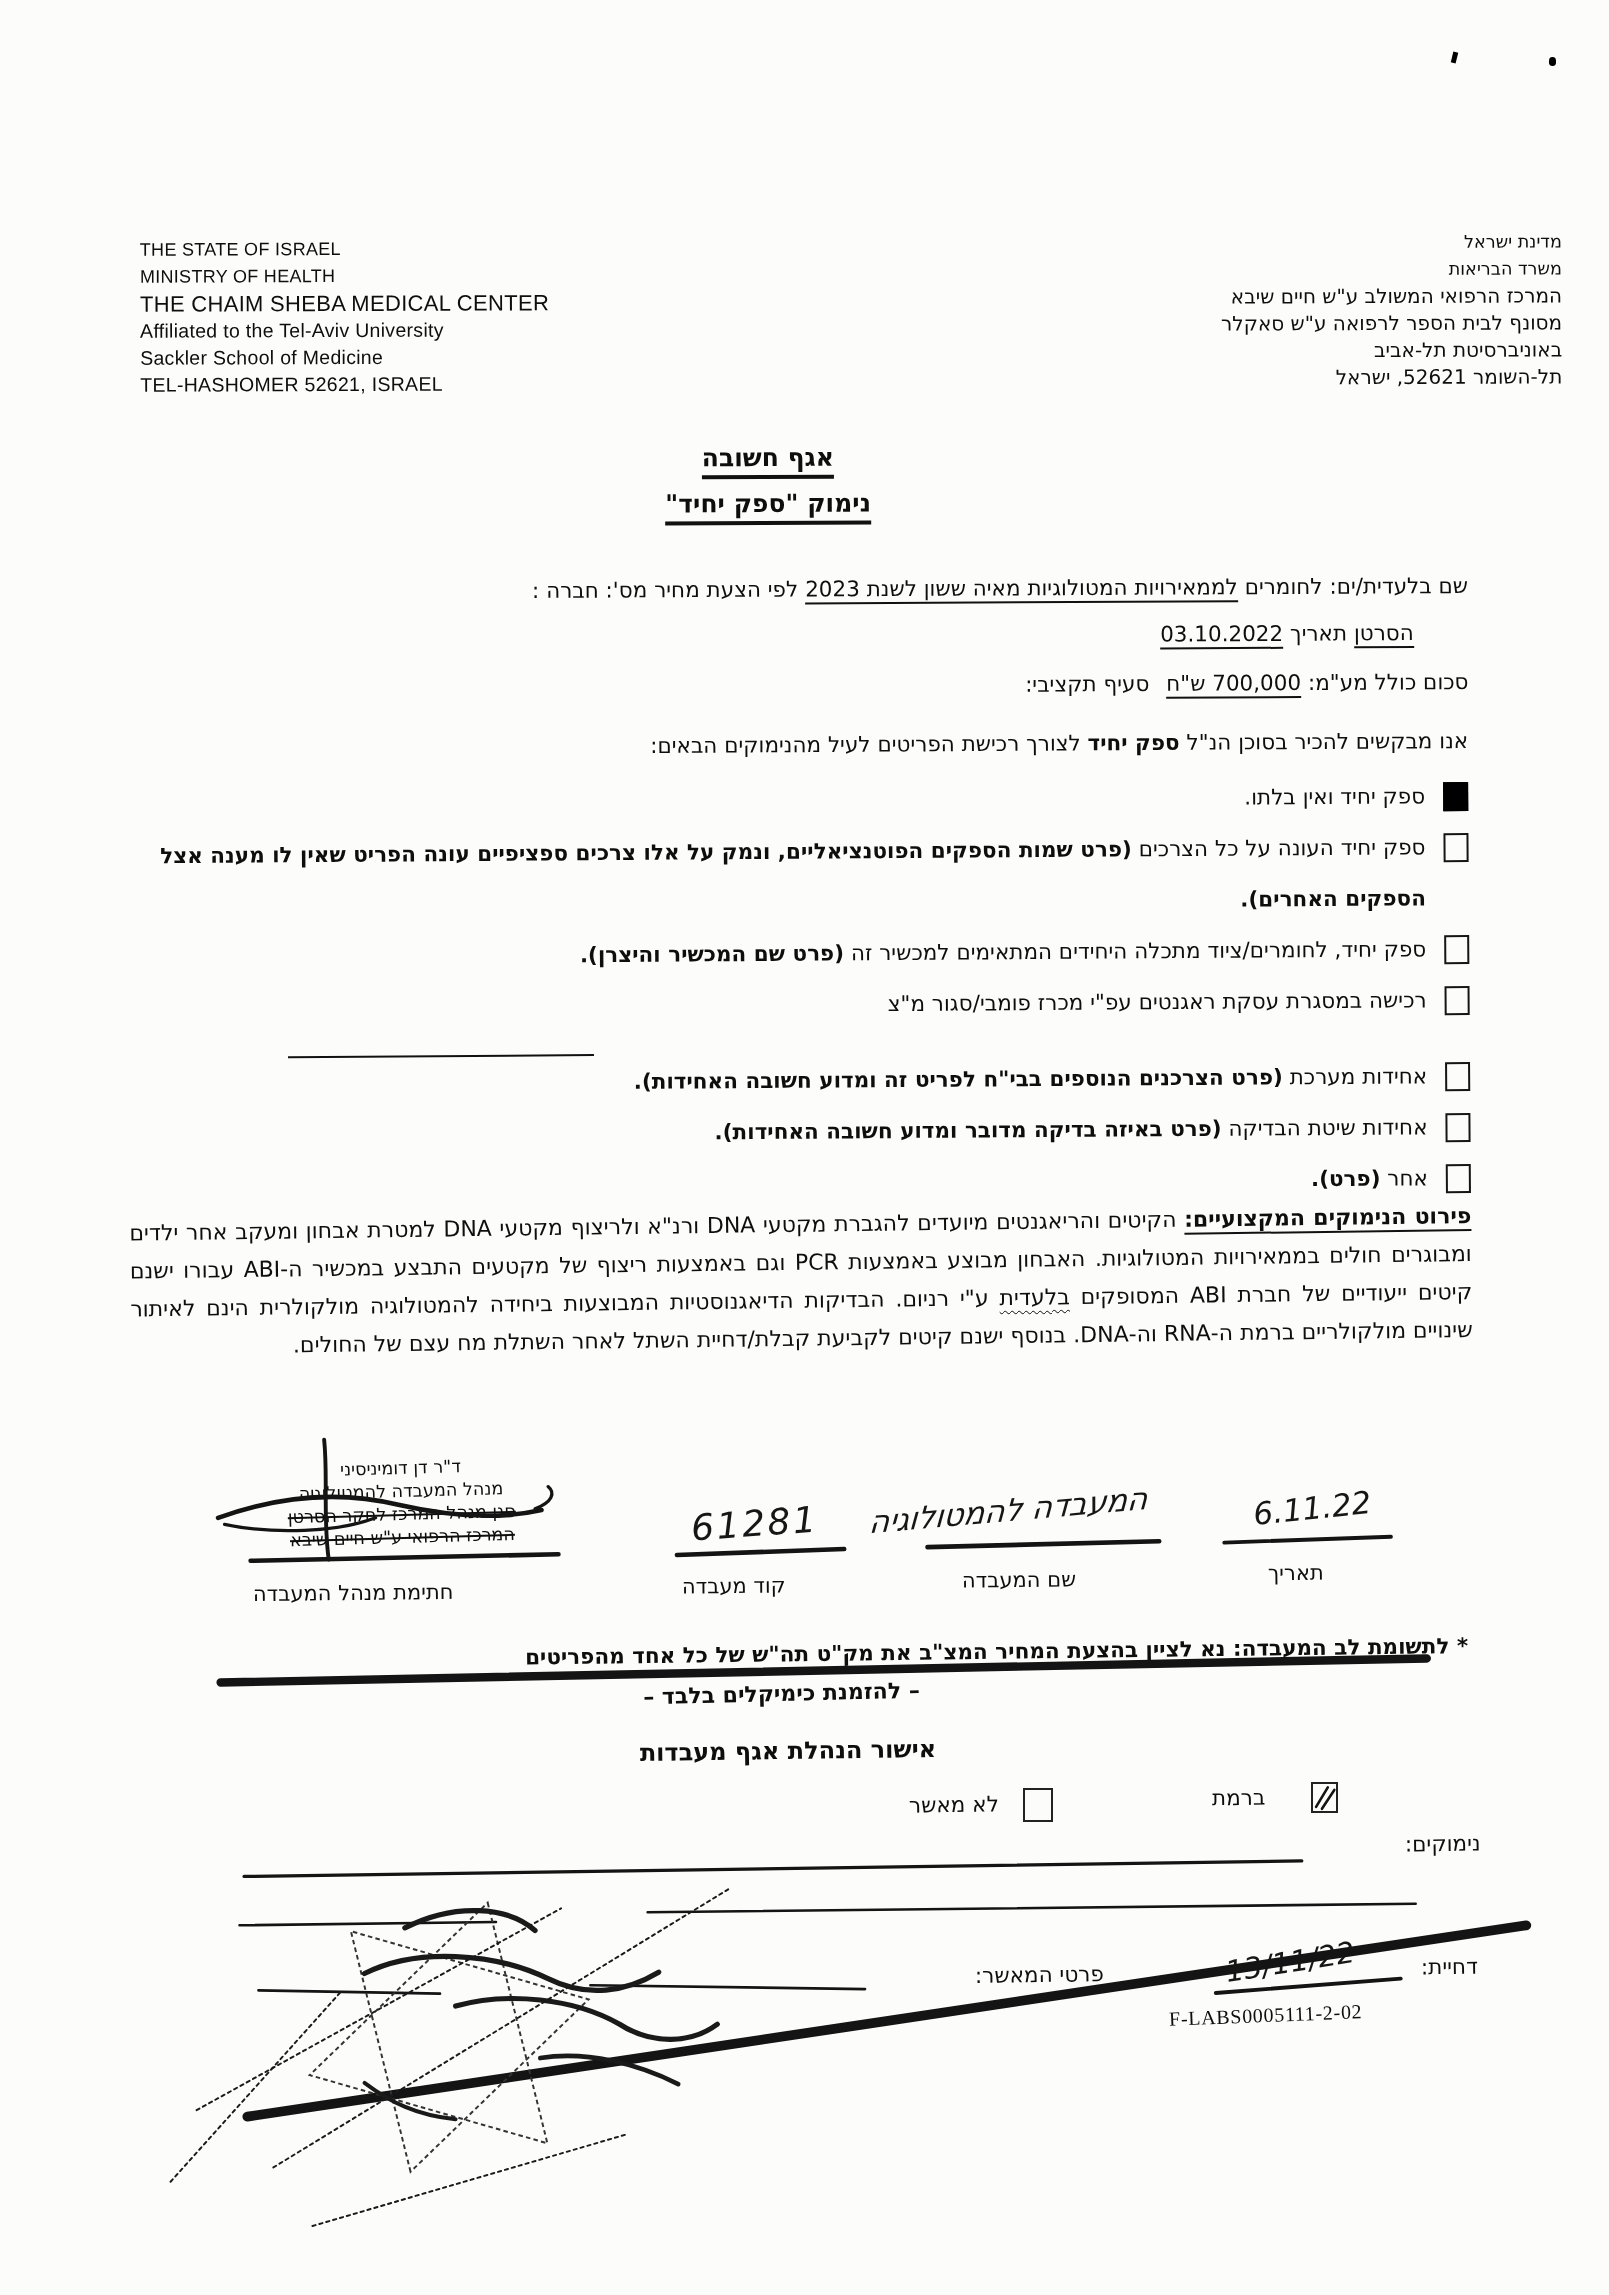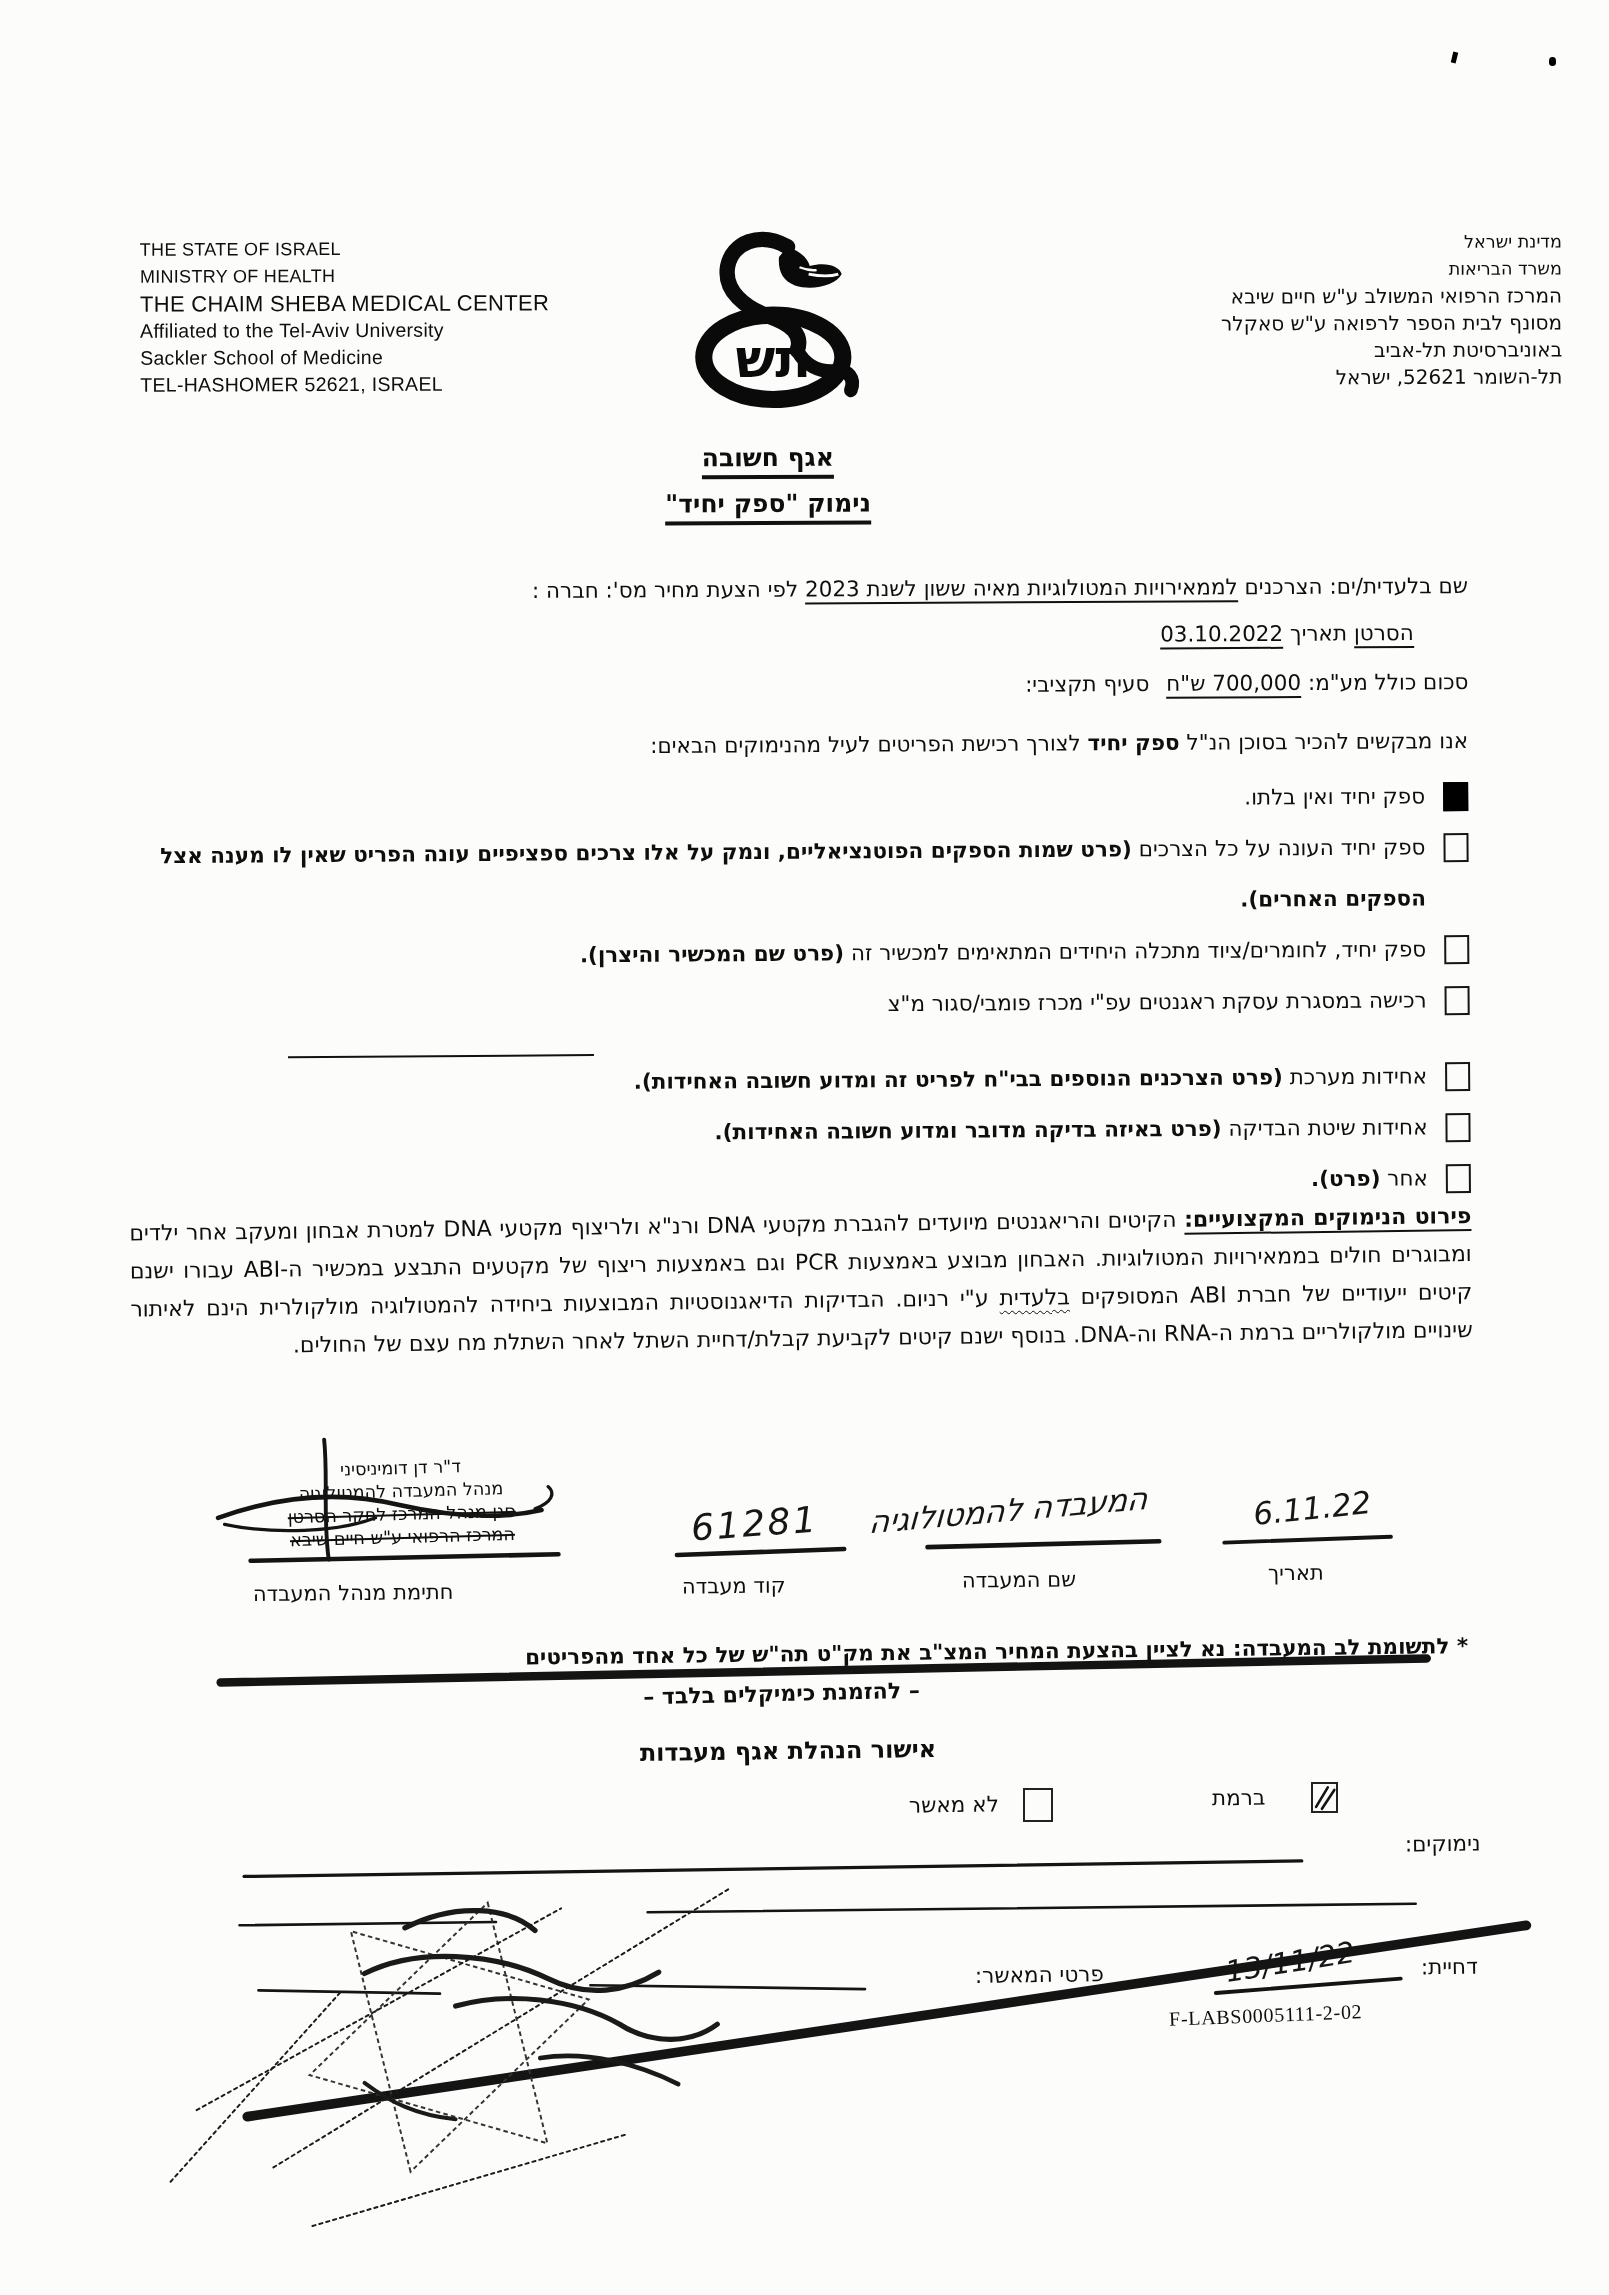--- a/index.html
+++ b/index.html
@@ -70,42 +70,29 @@
 
   <div class="abs rtl hdr-he">
     <div class="s">מדינת ישראל</div>
     <div class="s">משרד הבריאות</div>
     <div>המרכז הרפואי המשולב ע"ש חיים שיבא</div>
     <div>מסונף לבית הספר לרפואה ע"ש סאקלר</div>
     <div>באוניברסיטת תל-אביב</div>
     <div>תל-השומר 52621, ישראל</div>
   </div>
 
-  <div class="abs" style="left:665px;top:208px;width:228px;height:221px">
-    <svg width="228" height="221" viewBox="0 0 400 340">
-      <g stroke="#0a0a0a" fill="none" stroke-linecap="round">
-        <path d="M215,44 C165,16 118,38 110,78 C102,122 142,152 182,166 C222,180 242,198 232,226" stroke-width="27"></path>
-        <path d="M232,226 C246,252 270,264 298,262 C322,258 334,276 326,296" stroke-width="24"></path>
-        <ellipse cx="190" cy="238" rx="122" ry="74" stroke-width="30"></ellipse>
-      </g>
-      <path d="M215,44 C238,52 250,64 254,78 C282,70 306,78 310,92 C300,112 258,122 228,112 C206,104 198,86 200,62 Z" fill="#0a0a0a"></path>
-      <path d="M252,92 C272,96 292,96 304,92" stroke="#fcfcfa" stroke-width="5" fill="none"></path>
-      <path d="M236,80 C246,84 258,86 266,85" stroke="#fcfcfa" stroke-width="4" fill="none"></path>
-      <text x="190" y="272" text-anchor="middle" direction="rtl" font-family="DejaVu Sans" font-weight="bold" font-size="92" fill="#0a0a0a">תש</text>
-    </svg>
-  </div>
 
   <div class="abs rtl title">
     <div><span class="t1">אגף חשובה</span></div>
     <div><span class="t2">נימוק "ספק יחיד"</span></div>
   </div>
 
   <div class="abs rtl item1">
     <span>שם בלעדית/ים:</span>
-    <span>הצרכנים</span>
+    <span>לחומרים</span>
     <span class="u">לממאירויות המטולוגיות מאיה ששון לשנת 2023</span>
     <span>לפי הצעת מחיר מס': חברה :</span>
   </div>
   <div class="abs rtl item2">
     <span class="u">הסרטן</span>
     <span>תאריך</span>
     <span class="u">03.10.2022</span>
   </div>
   <div class="abs rtl item3">
     <span>סכום כולל מע"מ:</span>

